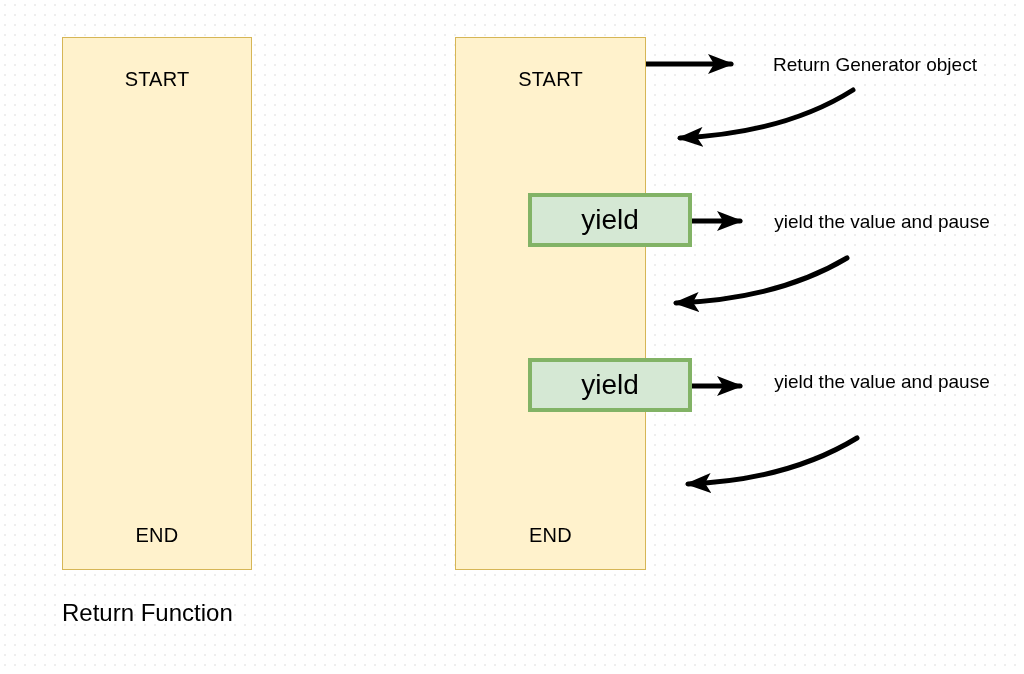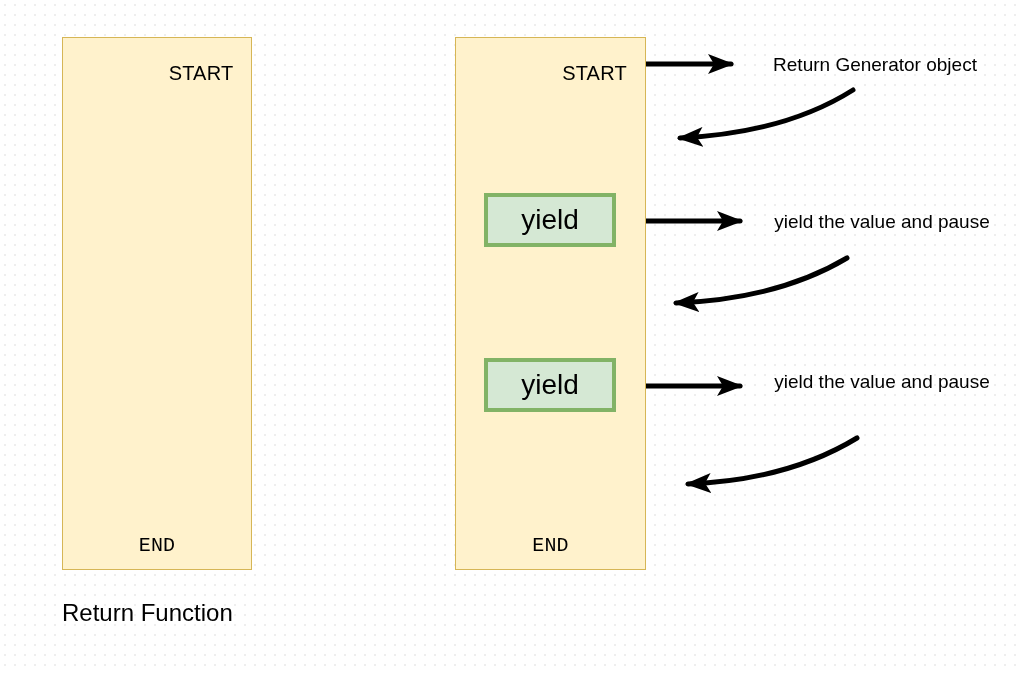--- a/index.html
+++ b/index.html
@@ -43,33 +43,34 @@
   .panel-right { left: 455px; top: 37px; width: 191px; height: 533px; }
   .terminal {
     position: absolute;
     left: 0;
     width: 100%;
     text-align: center;
     font-size: 20px;
     font-weight: 500;
     letter-spacing: 0.2px;
   }
-  .terminal-start { top: 24px; padding-left: 44px; }
-  .terminal-end   { bottom: 12px; font-family: Liberation Mono, monospace; }
+  .terminal-start { top: 30px; }
+  .terminal-end   { bottom: 22px; }
   .yield-box {
     position: absolute;
-    width: 132px;
+    width: 164px;
     height: 54px;
     box-sizing: border-box;
     background: var(--yield-fill, #D5E8D4);
     border: 4px solid var(--yield-border, #82B366);
     display: flex;
     align-items: center;
     justify-content: center;
     font-size: 28px;
+    margin-left: 44px;
   }
   .yield-1 { left: 484px; top: 193px; }
   .yield-2 { left: 484px; top: 358px; }
   .caption {
     position: absolute;
     top: 599px;
     font-size: 24px;
     font-weight: 500;
     white-space: nowrap;
   }

